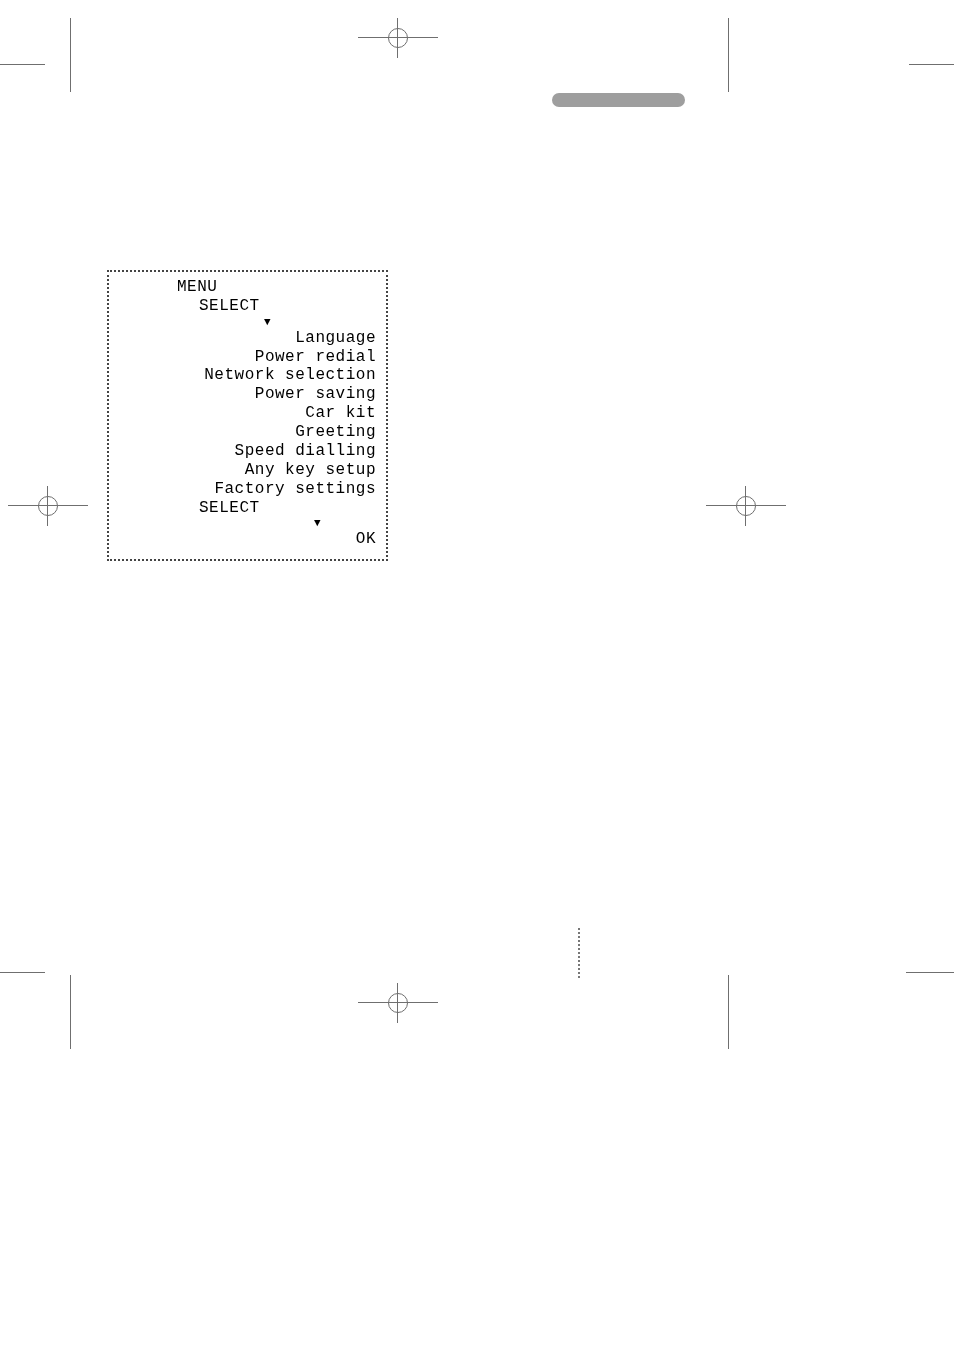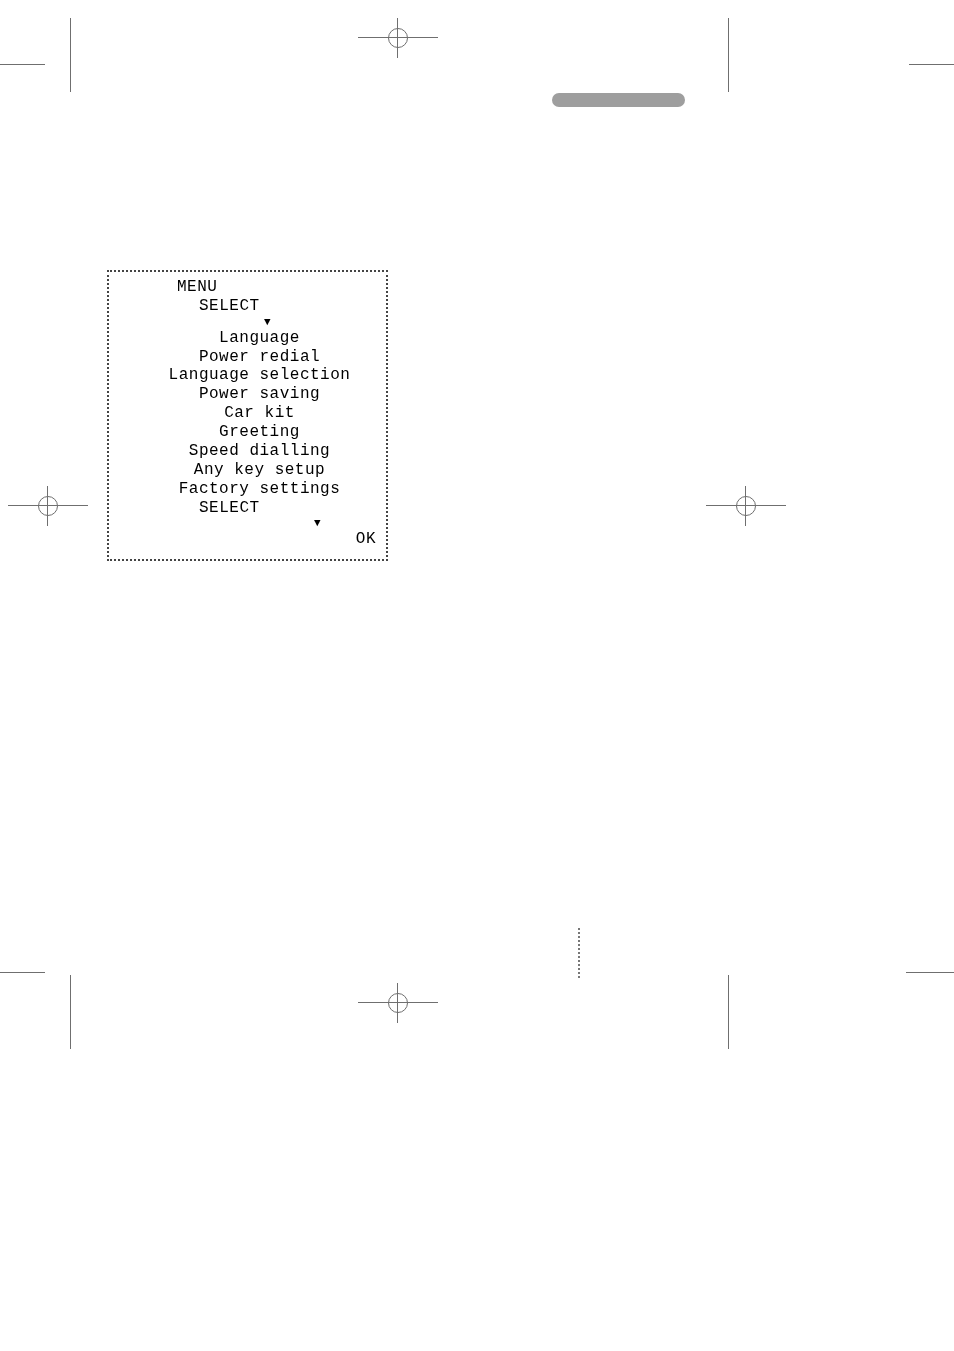--- a/index.html
+++ b/index.html
@@ -141,21 +141,21 @@
     box-sizing: border-box;
     font-size: 16px;
     line-height: 1.18;
     letter-spacing: 0.5px;
     margin-top: 13px;
   }
   .menu-box .row {
     white-space: pre;
   }
   .menu-box .left {
-    text-align: center;
+    text-align: right;
     padding-left: 24px;
   }
   .menu-box .select {
     text-align: left;
     padding-left: 80px;
   }
   .menu-box .ok {
     text-align: right;
     padding-left: 70px;
   }
@@ -228,21 +228,21 @@
 <div class="grey-tab"></div>
 
 <div class="dotted-v"></div>
 
 <div class="menu-box">
   <div class="row menu-title-row">MENU</div>
   <div class="row select">SELECT</div>
   <div class="row arrow">▼</div>
   <div class="row left">Language</div>
   <div class="row left">Power redial</div>
-  <div class="row left">Language selection</div>
+  <div class="row left">Network selection</div>
   <div class="row left">Power saving</div>
   <div class="row left">Car kit</div>
   <div class="row left">Greeting</div>
   <div class="row left">Speed dialling</div>
   <div class="row left">Any key setup</div>
   <div class="row left">Factory settings</div>
   <div class="row select">SELECT</div>
   <div class="row arrow-right">▼</div>
   <div class="row ok">OK</div>
 </div>

